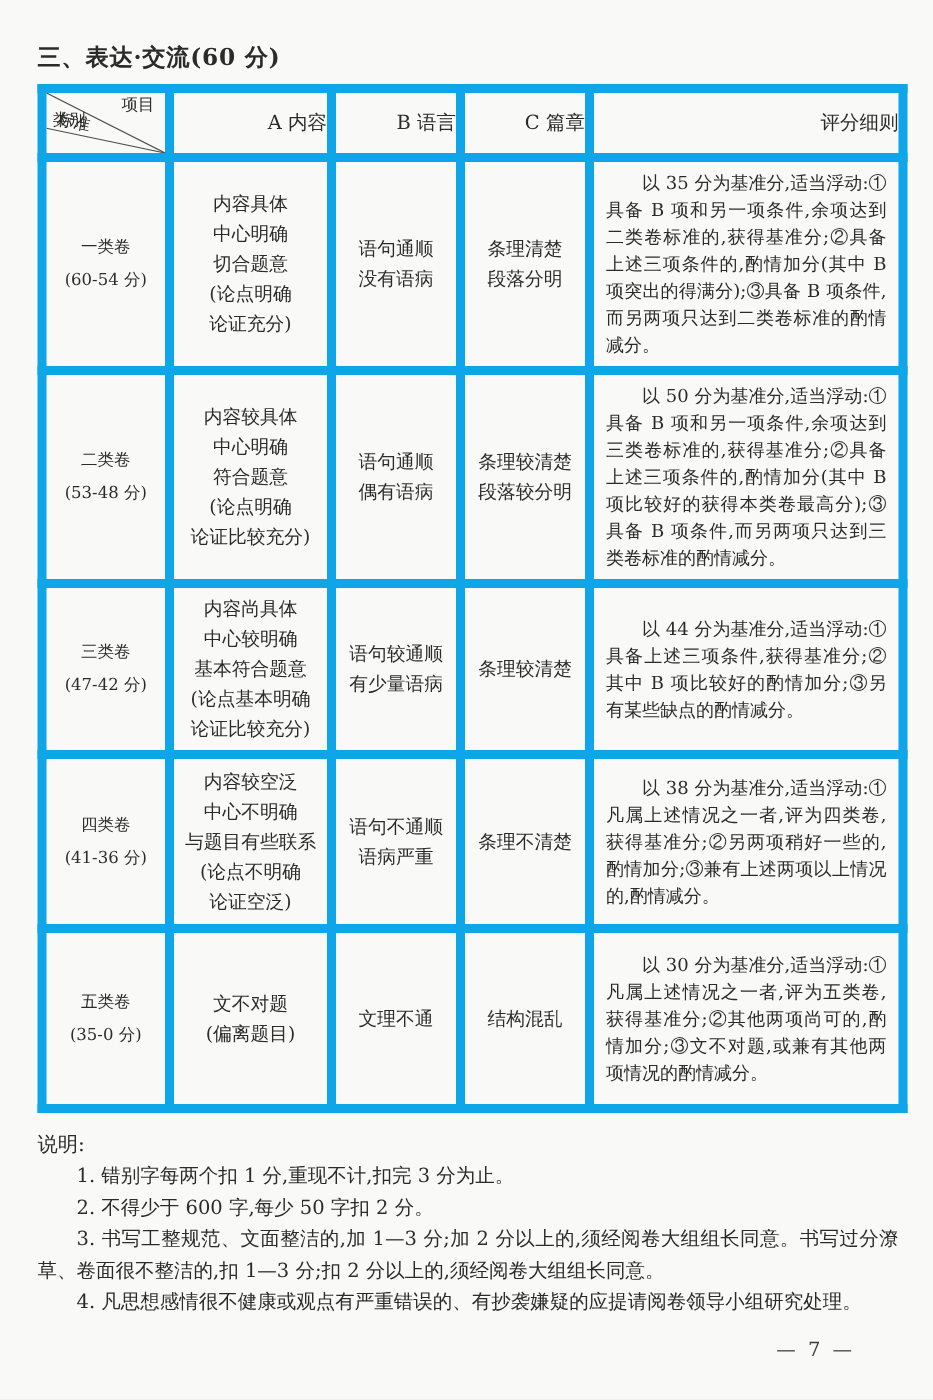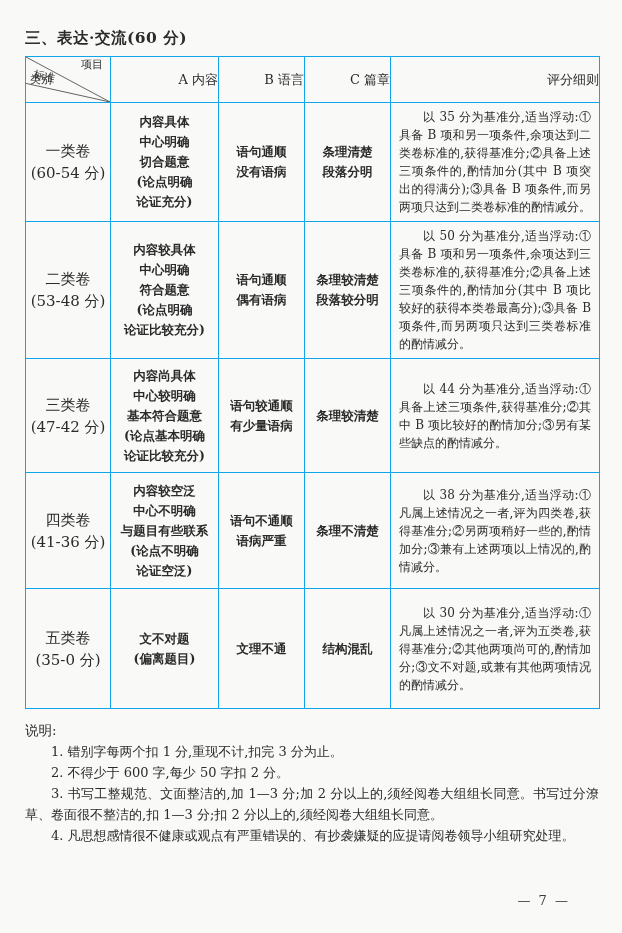--- a/index.html
+++ b/index.html
@@ -16,44 +16,44 @@
   }
   h1.sec-title { font-size: 15.5px; font-weight: bold; letter-spacing: 0.5px; margin-bottom: 7px; }
   p.qline { font-size: 13.5px; margin-bottom: 9px; }
 
   table.rubric-table {
     width: 574px;
     border-collapse: collapse;
     table-layout: fixed;
   }
   .rubric-table td, .rubric-table th {
-    border: 1px solid #0ea5e9;
+    border: 6px solid #0ea5e9;
     vertical-align: middle;
     font-weight: normal;
   }
   tr.h-header { height: 46px; }
   tr.h-r0 { height: 119px; }
   tr.h-r1 { height: 130px; }
   tr.h-r2 { height: 114px; }
   tr.h-r3 { height: 116px; }
   tr.h-r4 { height: 120px; }
 
   th.col-head { font-size: 13px; text-align: right; }
 
   td.corner { position: relative; padding: 0; }
   td.corner svg { position: absolute; left: 0; top: 0; width: 100%; height: 100%; }
   td.corner .lbl { position: absolute; font-size: 11px; line-height: 12px; }
   td.corner .lbl-top { top: 2px; right: 7px; }
   td.corner .lbl-mid { top: 14px; left: 7px; transform: rotate(11deg); }
   td.corner .lbl-bot { bottom: 16px; left: 4px; }
 
-  td.cat { text-align: center; font-size: 15px; line-height: 22px; }
+  td.cat { text-align: center; font-size: 11px; line-height: 22px; }
   td.mult {
     text-align: center; font-size: 12.5px; line-height: 20px;
-    white-space: pre-line; padding: 2px; font-weight: bold;
+    white-space: pre-line; padding: 2px;
   }
   td.rubric {
     font-size: 12px; line-height: 18px;
     padding: 5px 8px;
     text-align: justify;
     text-indent: 2em;
   }
 
   .notes { margin-top: 10px; font-size: 13px; }
   .notes .notes-title { font-size: 13.5px; line-height: 22px; }

